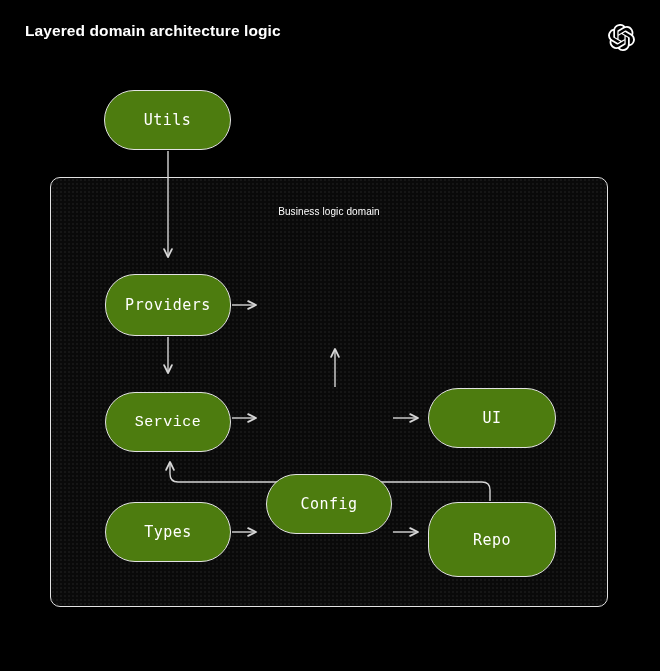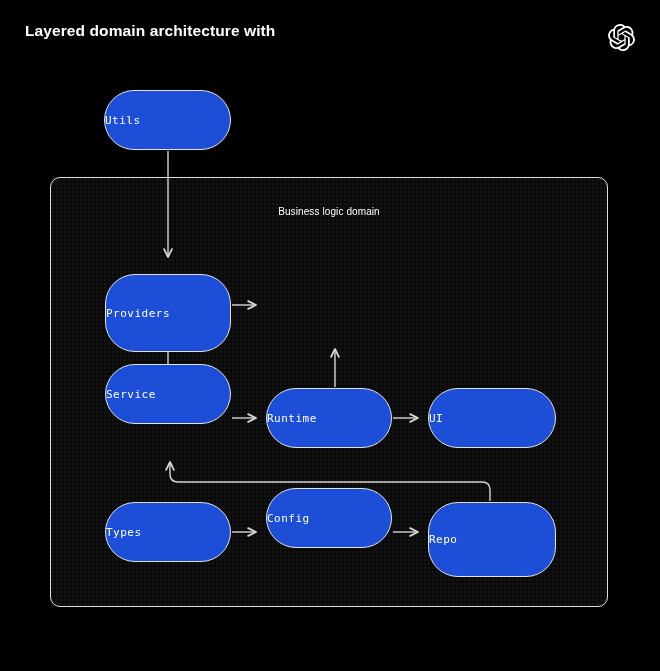--- a/index.html
+++ b/index.html
@@ -42,48 +42,48 @@
     position:absolute;top:28px;left:0;right:0;
     text-align:center;font-weight:normal;font-size:10px;
     color:var(--text);letter-spacing:0.1px;
   }
 
   
   .node{
     position:absolute;box-sizing:border-box;
     border:1.5px solid var(--border);
     border-radius:30px;
-    background:#1d4ed8;
-    display:flex;align-items:center;
+    background:#4d7c0f;
+    display:flex;align-items:center;justify-content:center;
     color:var(--text);
     font-family:"DejaVu Sans Mono",monospace;
-    font-size:11px;letter-spacing:0.5px;
+    font-size:15px;letter-spacing:0.5px;
   }
   .node-utils     {left:104px;top:90px; width:127px;height:60px;}
-  .node-providers {left:105px;top:274px;width:126px;height:78px;}
+  .node-providers {left:105px;top:274px;width:126px;height:62px;}
   .node-app-wiring{left:266px;top:275px;width:291px;height:60px;}
-  .node-service   {left:105px;top:364px;width:126px;height:60px;}
+  .node-service   {left:105px;top:392px;width:126px;height:60px;font-family:Liberation Mono, monospace;}
   .node-runtime   {left:266px;top:388px;width:126px;height:60px;}
   .node-ui        {left:428px;top:388px;width:128px;height:60px;}
   .node-types     {left:105px;top:502px;width:126px;height:60px;}
-  .node-config    {left:266px;top:488px;width:126px;height:60px;}
+  .node-config    {left:266px;top:474px;width:126px;height:60px;}
   .node-repo      {left:428px;top:502px;width:128px;height:75px;}
 
   
   .edges{position:absolute;left:0;top:0;width:660px;height:671px;pointer-events:none;}
   .edge{stroke:var(--arrow);stroke-width:1.4;fill:none;}
   .arrowhead-path{stroke:var(--arrow);fill:none;stroke-width:1.6;stroke-linecap:round;stroke-linejoin:round;}
 </style>
 </head>
 <body>
 
 <div class="stage">
 
   <div class="page-title">
-    <span class="line">Layered domain architecture with</span>
+    <span class="line">Layered domain architecture logic</span>
   </div>
 
   <div class="logo">
     <svg viewBox="0 0 24 24" aria-hidden="true">
       <path d="M22.2819 9.8211a5.9847 5.9847 0 0 0-.5157-4.9108 6.0462 6.0462 0 0 0-6.5098-2.9A6.0651 6.0651 0 0 0 4.9807 4.1818a5.9847 5.9847 0 0 0-3.9977 2.9 6.0462 6.0462 0 0 0 .7427 7.0966 5.98 5.98 0 0 0 .511 4.9107 6.051 6.051 0 0 0 6.5146 2.9001A5.9847 5.9847 0 0 0 13.2599 24a6.0557 6.0557 0 0 0 5.7718-4.2058 5.9894 5.9894 0 0 0 3.9977-2.9001 6.0557 6.0557 0 0 0-.7475-7.073zM13.2599 22.4311a4.4755 4.4755 0 0 1-2.8764-1.0408l.1419-.0804 4.7783-2.7582a.7948.7948 0 0 0 .3927-.6813v-6.7369l2.02 1.1686a.071.071 0 0 1 .038.052v5.5826a4.504 4.504 0 0 1-4.4945 4.4944zm-9.6607-4.1254a4.4708 4.4708 0 0 1-.5346-3.0137l.142.0852 4.783 2.7582a.7712.7712 0 0 0 .7806 0l5.8428-3.3685v2.3324a.0804.0804 0 0 1-.0332.0615L9.74 19.9502a4.4992 4.4992 0 0 1-6.1408-1.6445zM2.3408 7.8956a4.485 4.485 0 0 1 2.3655-1.9728V11.6a.7664.7664 0 0 0 .3879.6765l5.8144 3.3543-2.0201 1.1685a.0757.0757 0 0 1-.071 0l-4.8303-2.7865A4.504 4.504 0 0 1 2.3408 7.8956zm16.5963 3.8558L13.1038 8.364 15.1192 7.2a.0757.0757 0 0 1 .071 0l4.8303 2.7913a4.4944 4.4944 0 0 1-.6765 8.1042v-5.6772a.79.79 0 0 0-.407-.667zm2.0107-3.0231l-.142-.0852-4.7735-2.7818a.7759.7759 0 0 0-.7854 0L9.409 9.2297V6.8974a.0662.0662 0 0 1 .0284-.0615l4.8303-2.7866a4.4992 4.4992 0 0 1 6.6802 4.66zM8.3065 12.863l-2.02-1.1638a.0804.0804 0 0 1-.038-.0567V6.0742a4.4992 4.4992 0 0 1 7.3757-3.4537l-.142.0805L8.704 5.459a.7948.7948 0 0 0-.3927.6813zm1.0976-2.3654l2.602-1.4998 2.6069 1.4998v2.9994l-2.5974 1.4997-2.6067-1.4997z"></path>
     </svg>
   </div>
 
   <div class="domain-box">
     <div class="domain-label">Business logic domain</div>
@@ -108,23 +108,20 @@
 
   <div class="node node-utils">
     <span>Utils</span>
   </div>
   <div class="node node-providers">
     <span>Providers</span>
   </div>
   <div class="node node-service">
     <span>Service</span>
   </div>
-  <div class="node node-runtime">
-    <span>Runtime</span>
-  </div>
   <div class="node node-ui">
     <span>UI</span>
   </div>
   <div class="node node-types">
     <span>Types</span>
   </div>
   <div class="node node-config">
     <span>Config</span>
   </div>
   <div class="node node-repo">

